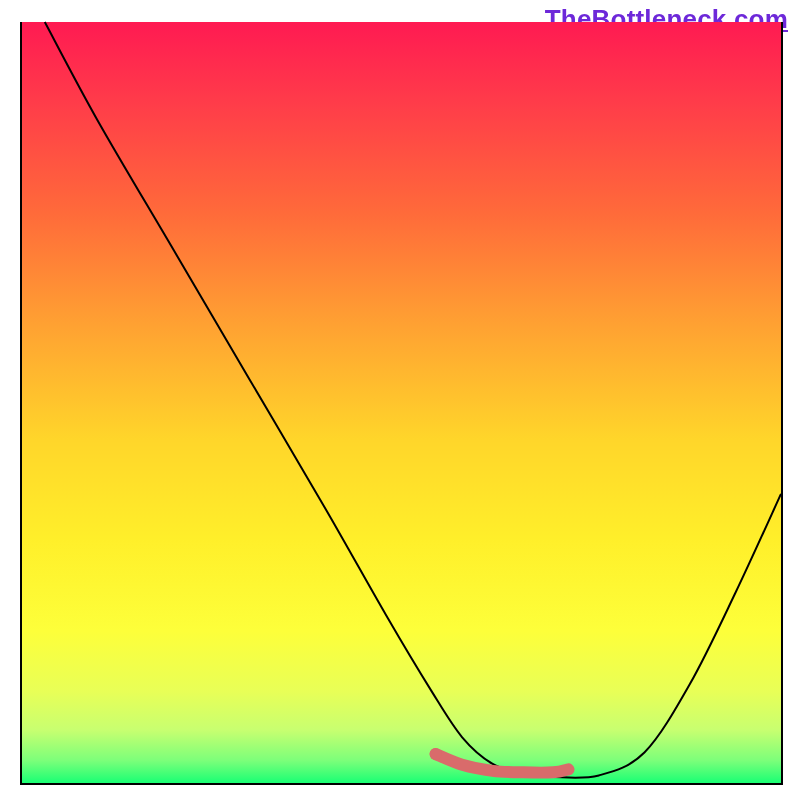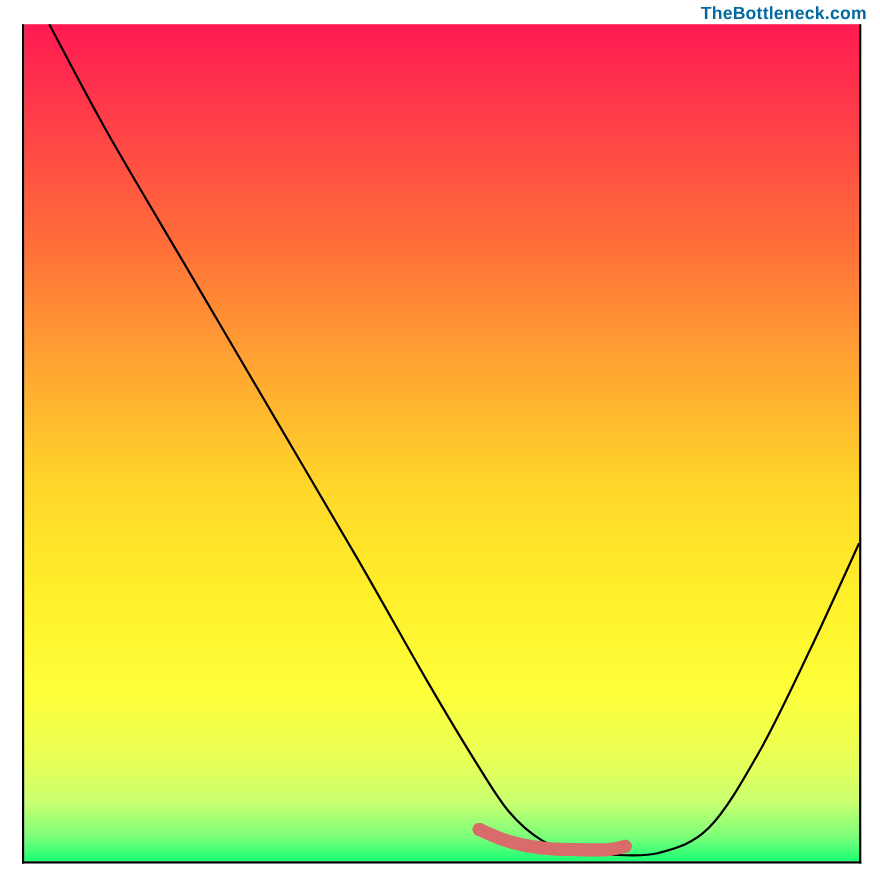--- a/index.html
+++ b/index.html
@@ -7,24 +7,25 @@
   .container {
     position: relative;
     width: 800px;
     height: 800px;
   }
   .watermark {
     position: absolute;
     top: 4px;
     right: 12px;
     font-family: Arial, Helvetica, sans-serif;
-    font-size: 16px;
+    font-size: 26px;
     font-weight: bold;
-    color: #0369a1;
+    color: #6d28d9;
     letter-spacing: 0.2px;
+    text-decoration: underline;
   }
   .plot-area {
     position: absolute;
     left: 20px;
     top: 22px;
     width: 763px;
     height: 763px;
     
     background: linear-gradient(
       to bottom,

